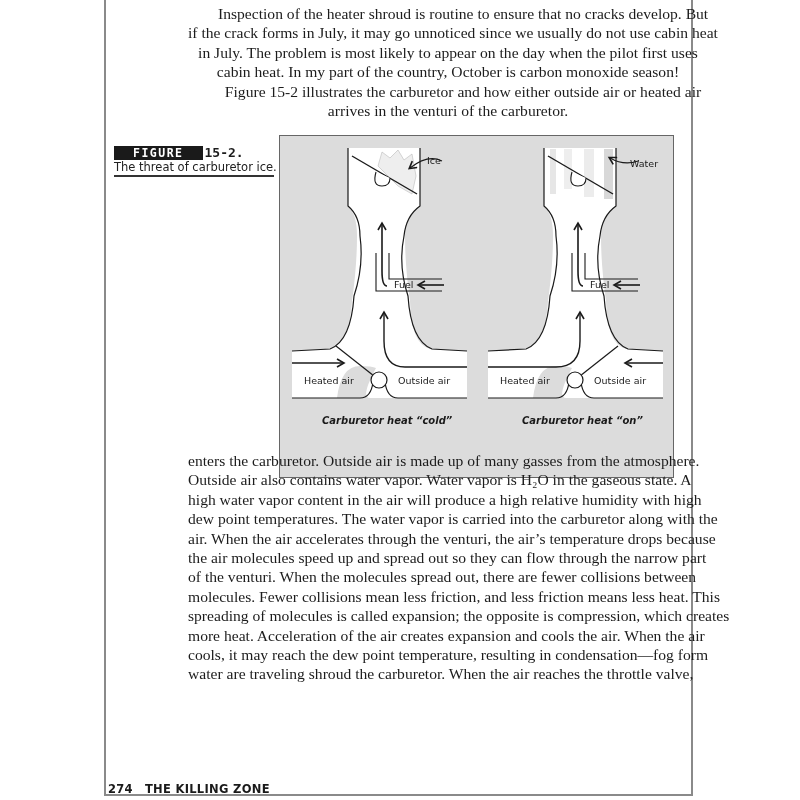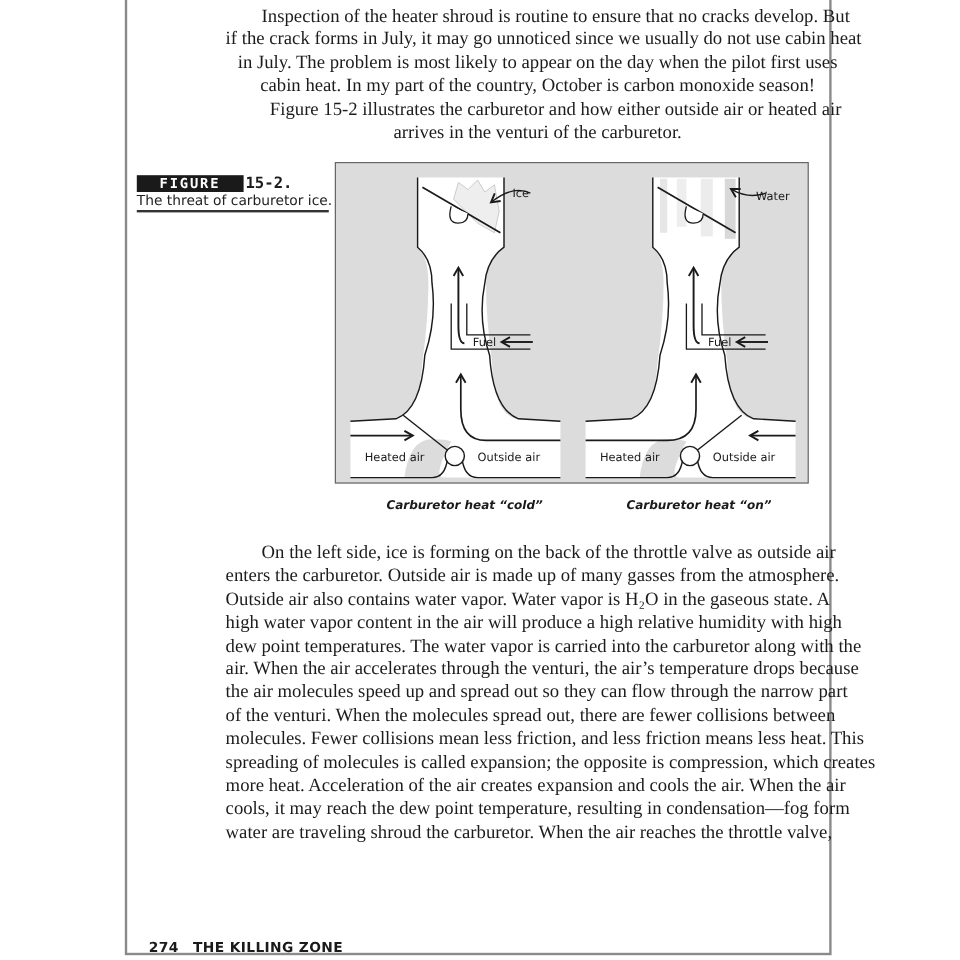--- a/index.html
+++ b/index.html
@@ -9,23 +9,23 @@
     .body-text p { margin: 0; text-indent: 30px; white-space: nowrap; }
     #para-top { top: 4px; text-align: center; }
     #para-bottom { top: 451px; }
     .nl { display: block; text-indent: 0; }
     .ind { display: block; text-indent: 30px; }
     .fig-label { position: absolute; left: 114px; top: 145px; font-family: "DejaVu Sans", sans-serif; font-size: 12.5px; color: #1c1c1c; }
     .fig-badge { background: #1a1a1a; color: #fff; font-weight: bold; letter-spacing: 1.5px; padding: 0 19px; font-size: 11.5px; font-family: "DejaVu Sans Mono", monospace; }
     .fig-num { font-weight: bold; font-family: "DejaVu Sans Mono", monospace; font-size: 13px; margin-left: 2px; }
     .fig-caption { position: absolute; left: 114px; top: 160px; font-family: "DejaVu Sans", sans-serif; font-size: 11.5px; color: #222; }
     .fig-rule { position: absolute; left: 114px; top: 175px; width: 160px; height: 2px; background: #333; }
-    .figure-panel { position: absolute; left: 279px; top: 135px; width: 395px; height: 268px; background: #dcdcdc; border: 1.5px solid #666; box-sizing: border-box; }
+    .figure-panel { position: absolute; left: 279px; top: 135px; width: 395px; height: 343px; background: #dcdcdc; border: 1.5px solid #666; box-sizing: border-box; }
     .figure-panel svg { position: absolute; left: 0; top: 0; }
-    .footer { position: absolute; left: 124px; top: 782px; font-family: "DejaVu Sans", sans-serif; font-weight: bold; font-size: 11.5px; color: #1a1a1a; letter-spacing: 0.3px; }
+    .footer { position: absolute; left: 108px; top: 782px; font-family: "DejaVu Sans", sans-serif; font-weight: bold; font-size: 11.5px; color: #1a1a1a; letter-spacing: 0.3px; }
     .footer .pg { margin-right: 12px; }
     .svg-label { font-family: "DejaVu Sans", sans-serif; font-size: 9.5px; fill: #1a1a1a; }
     .svg-caption { font-family: "DejaVu Sans", sans-serif; font-size: 10px; font-weight: bold; font-style: italic; fill: #1a1a1a; }
   </style>
 </head>
 <body>
 
 <div class="page"></div>
 
 <div class="body-text" id="para-top">
@@ -120,21 +120,20 @@
       <circle cx="99" cy="244" r="8" fill="#ffffff" stroke="#1a1a1a" stroke-width="1.2"></circle>
       <text class="svg-label" x="24" y="248">Heated air</text>
       <text class="svg-label" x="118" y="248">Outside air</text>
       <text class="svg-caption" x="46" y="288">Carburetor heat “on”</text>
     </g>
   </svg>
 </div>
 
 <div class="body-text" id="para-bottom">
   <p>
-    <span class="ind">On the left side, ice is forming on the back of the throttle valve as outside air</span>
     <span class="nl">enters the carburetor. Outside air is made up of many gasses from the atmosphere.</span>
     <span class="nl">Outside air also contains water vapor. Water vapor is H₂O in the gaseous state. A</span>
     <span class="nl">high water vapor content in the air will produce a high relative humidity with high</span>
     <span class="nl">dew point temperatures. The water vapor is carried into the carburetor along with the</span>
     <span class="nl">air. When the air accelerates through the venturi, the air’s temperature drops because</span>
     <span class="nl">the air molecules speed up and spread out so they can flow through the narrow part</span>
     <span class="nl">of the venturi. When the molecules spread out, there are fewer collisions between</span>
     <span class="nl">molecules. Fewer collisions mean less friction, and less friction means less heat. This</span>
     <span class="nl">spreading of molecules is called expansion; the opposite is compression, which creates</span>
     <span class="nl">more heat. Acceleration of the air creates expansion and cools the air. When the air</span>

